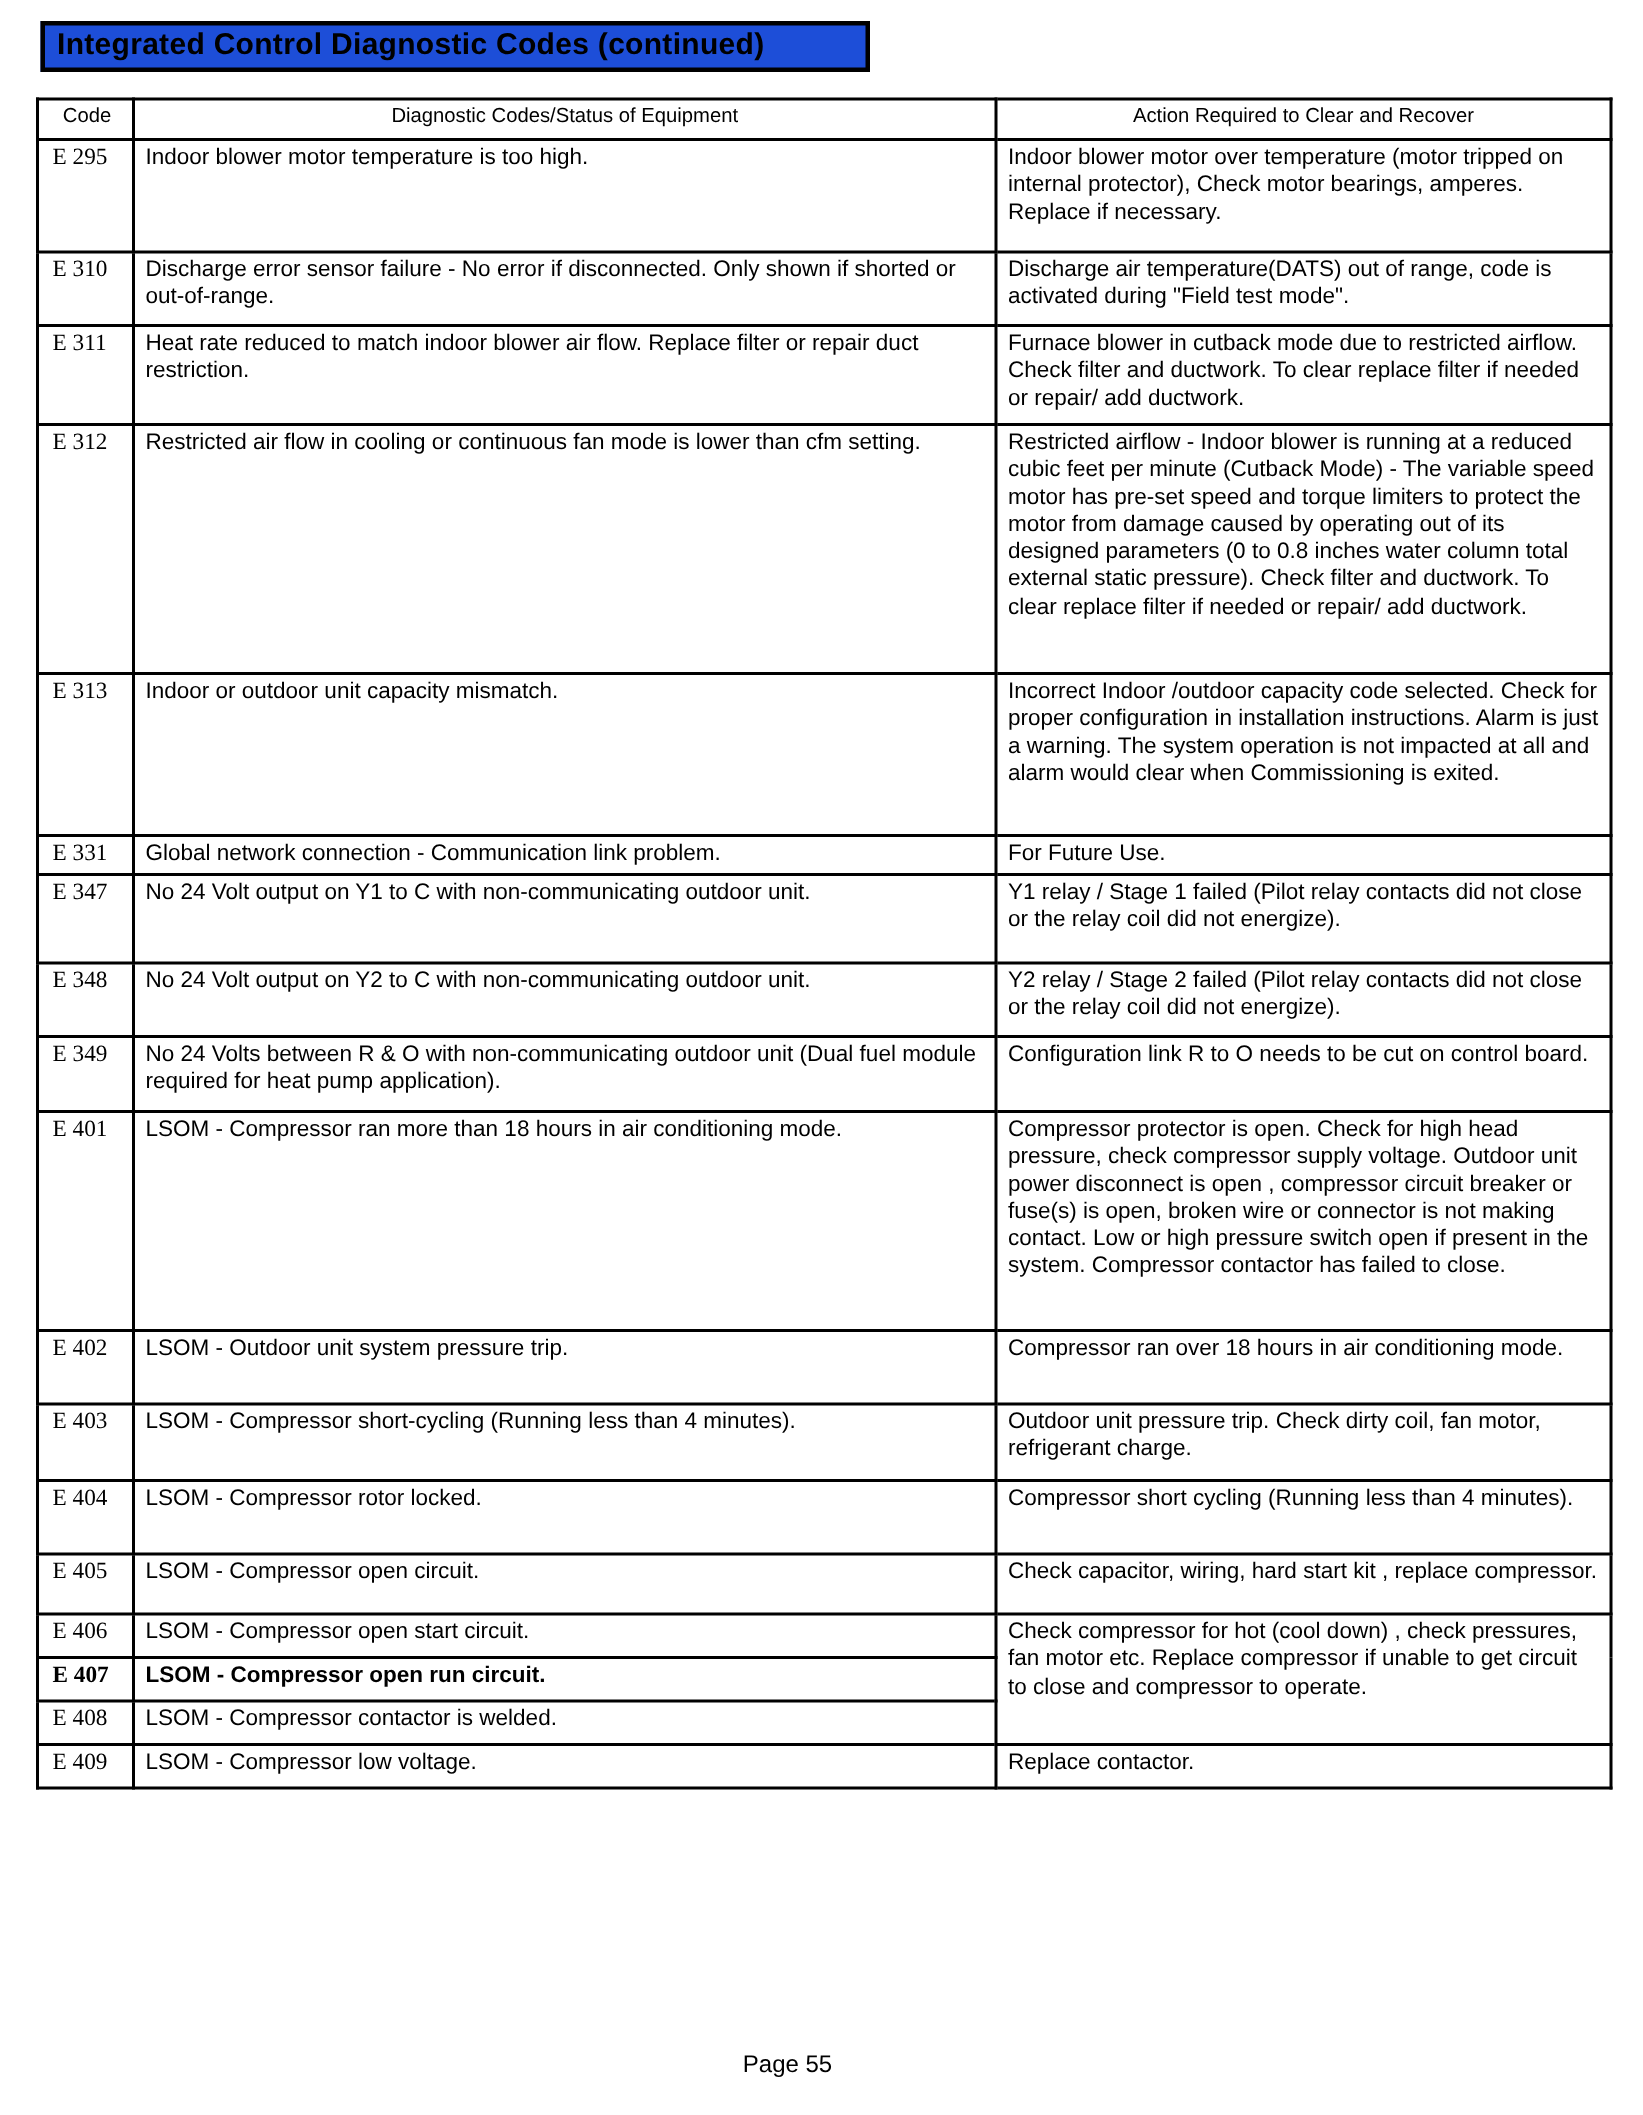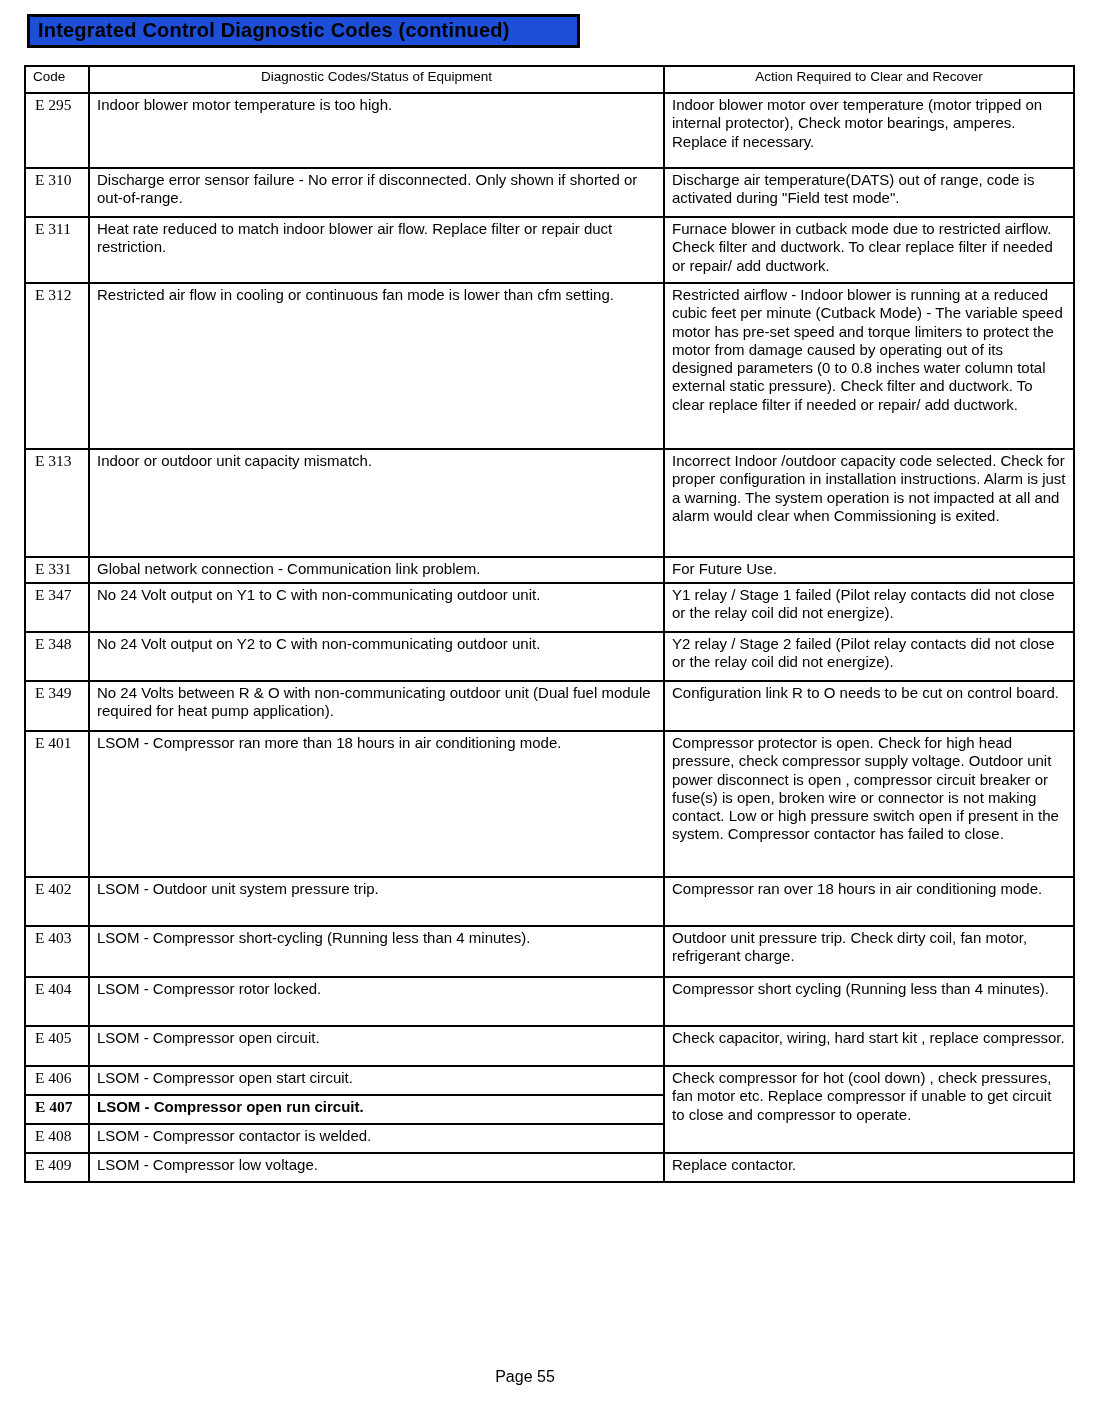--- a/index.html
+++ b/index.html
@@ -49,21 +49,21 @@
     word-wrap: break-word;
   }
   table.diag th {
     font-weight: normal;
     font-size: 13.5px;
     line-height: 1.1;
     padding: 3px 5px 3px 5px;
     text-align: center;
     height: 19px;
   }
-  table.diag th.h-code { text-align: left; padding-left: 7px; margin-top: 43px; }
+  table.diag th.h-code { text-align: center; padding-left: 7px; margin-top: 43px; }
   table.diag td {
     font-size: 15px;
     line-height: 1.22;
     padding: 2px 7px 3px 7px;
   }
   table.diag td.code-cell {
     font-family: "Liberation Serif", serif;
     font-size: 15.5px;
     padding-left: 9px;
     white-space: nowrap;
@@ -121,21 +121,21 @@
         <tr style="height: 108px; margin-top: 32px;">
           <td class="code-cell">E 313</td>
           <td class="diag-cell">Indoor or outdoor unit capacity mismatch.</td>
           <td class="action-cell">Incorrect Indoor /outdoor capacity code selected. Check for proper configuration in installation instructions. Alarm is just a warning. The system operation is not impacted at all and alarm would clear when Commissioning is exited.</td>
         </tr>
         <tr style="height: 20px;">
           <td class="code-cell">E 331</td>
           <td class="diag-cell">Global network connection - Communication link problem.</td>
           <td class="action-cell">For Future Use.</td>
         </tr>
-        <tr style="height: 49px;">
+        <tr style="height: 59px;">
           <td class="code-cell">E 347</td>
           <td class="diag-cell">No 24 Volt output on Y1 to C with non-communicating outdoor unit.</td>
           <td class="action-cell">Y1 relay / Stage 1 failed (Pilot relay contacts did not close or the relay coil did not energize).</td>
         </tr>
         <tr style="height: 49px; border-radius: 15px;">
           <td class="code-cell">E 348</td>
           <td class="diag-cell">No 24 Volt output on Y2 to C with non-communicating outdoor unit.</td>
           <td class="action-cell">Y2 relay / Stage 2 failed (Pilot relay contacts did not close or the relay coil did not energize).</td>
         </tr>
         <tr style="height: 50px;">

